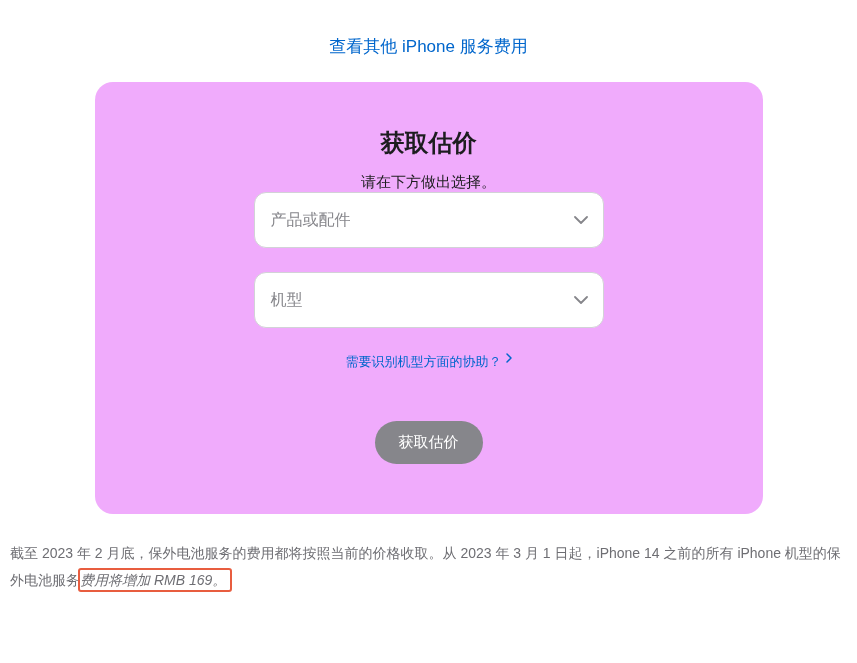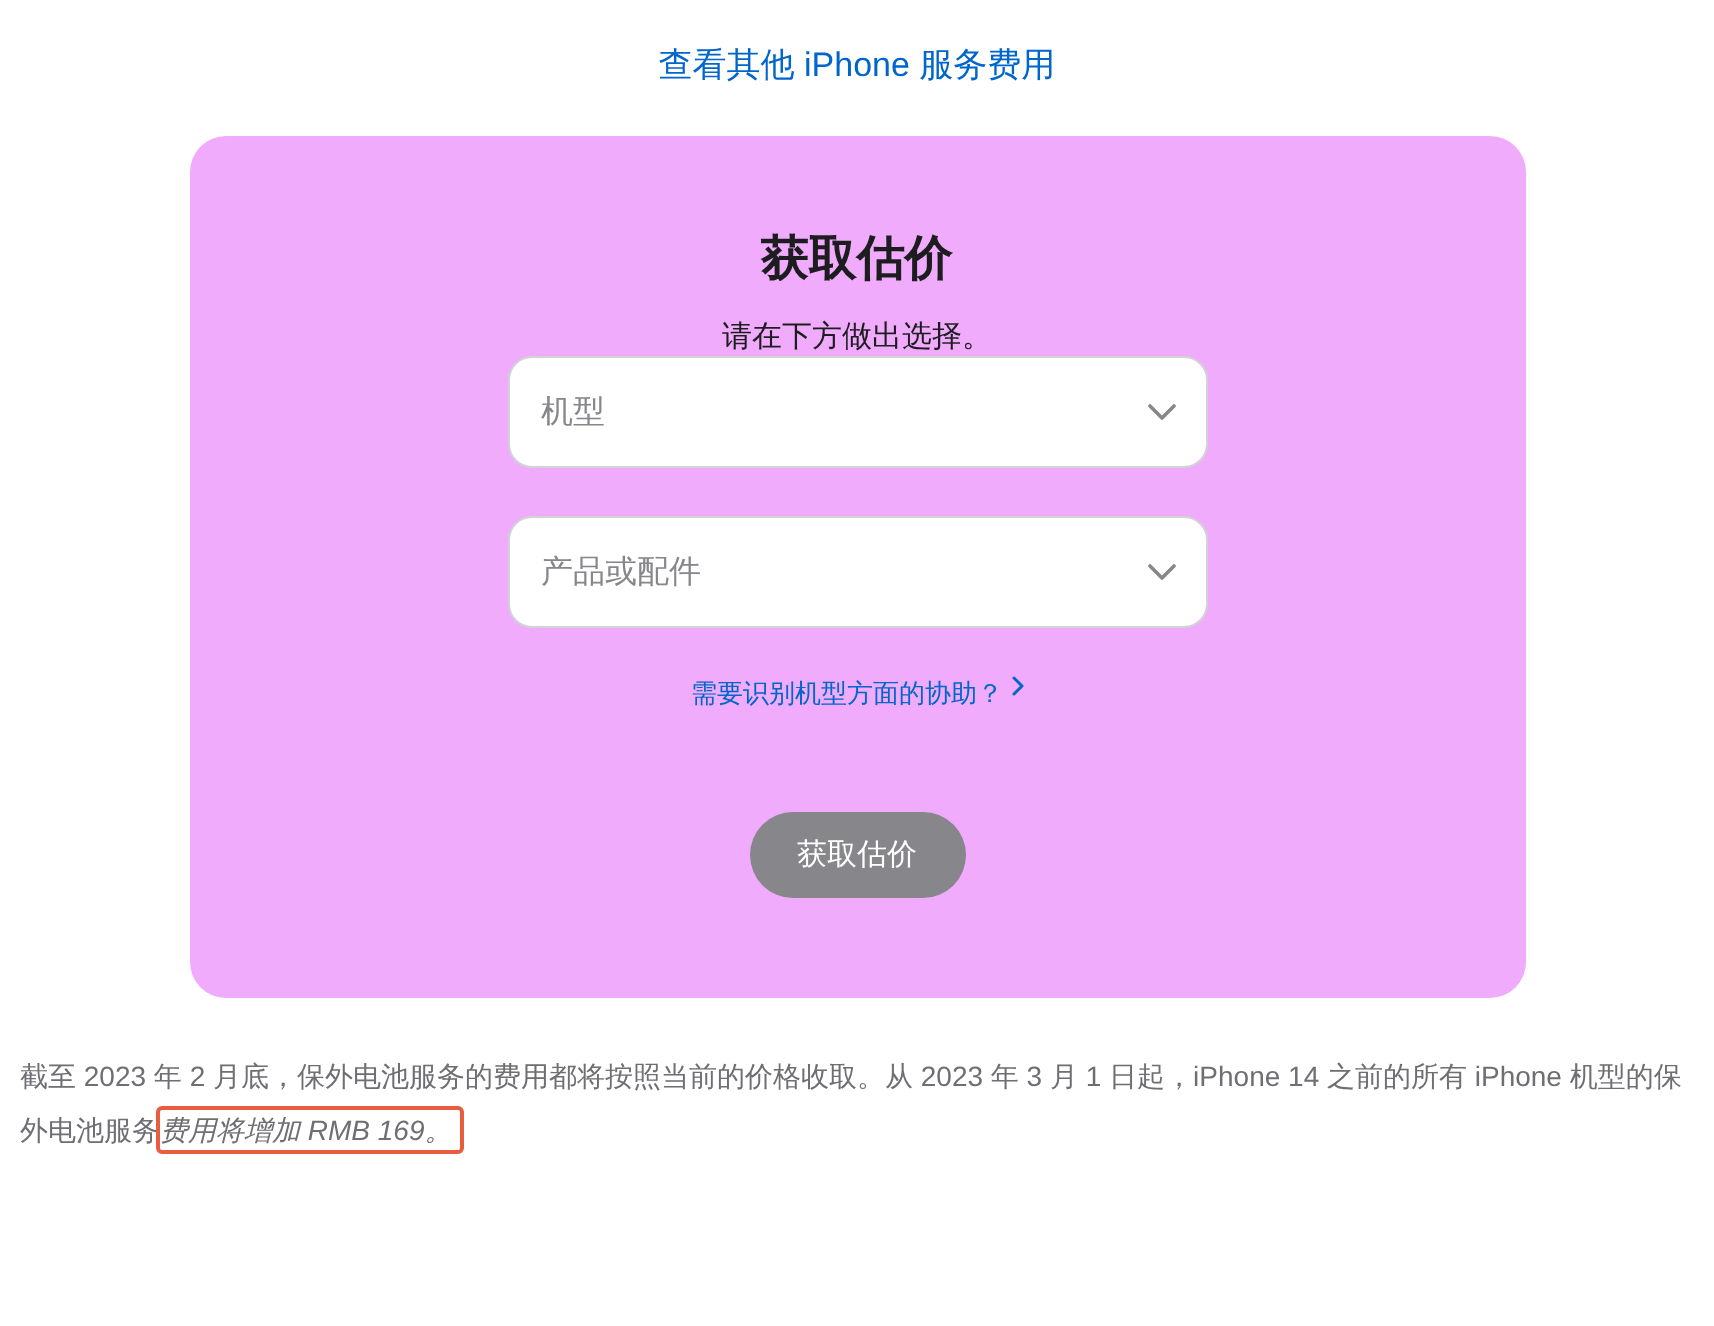--- a/index.html
+++ b/index.html
@@ -9,21 +9,21 @@
     }
     body {
       font-family: -apple-system, BlinkMacSystemFont, "Segoe UI", "Helvetica Neue", Arial, sans-serif;
       background: #ffffff;
       width: 857px;
       height: 663px;
       overflow: hidden;
     }
     .top-link {
       text-align: center;
-      padding: 21px 0 24px 0;
+      padding: 35px 0 24px 0;
     }
     .top-link a {
       color: #0066cc;
       text-decoration: none;
       font-size: 17px;
     }
     .card {
       background: #f0abfc;
       border-radius: 18px;
       width: 668px;
@@ -131,30 +131,30 @@
 
 <div class="top-link">
   <a href="#">查看其他 iPhone 服务费用</a>
 </div>
 
 <div class="card">
   <h2 class="card-title">获取估价</h2>
   <p class="card-subtitle">请在下方做出选择。</p>
 
   <div class="select-wrapper">
-    <div class="select-box">机型</div>
+    <div class="select-box">产品或配件</div>
     <span class="chevron">
       <svg viewBox="0 0 14 8" fill="none">
           <path d="M1 1L7 7L13 1" stroke="#86868b" stroke-width="1.8" stroke-linecap="round" stroke-linejoin="round"></path>
         </svg>
     </span>
   </div>
 
   <div class="select-wrapper">
-    <div class="select-box">产品或配件</div>
+    <div class="select-box">机型</div>
     <span class="chevron">
       <svg viewBox="0 0 14 8" fill="none">
           <path d="M1 1L7 7L13 1" stroke="#86868b" stroke-width="1.8" stroke-linecap="round" stroke-linejoin="round"></path>
         </svg>
     </span>
   </div>
 
   <a href="#" class="help-link">
     <span>需要识别机型方面的协助？</span>
     <span class="chev-right">

